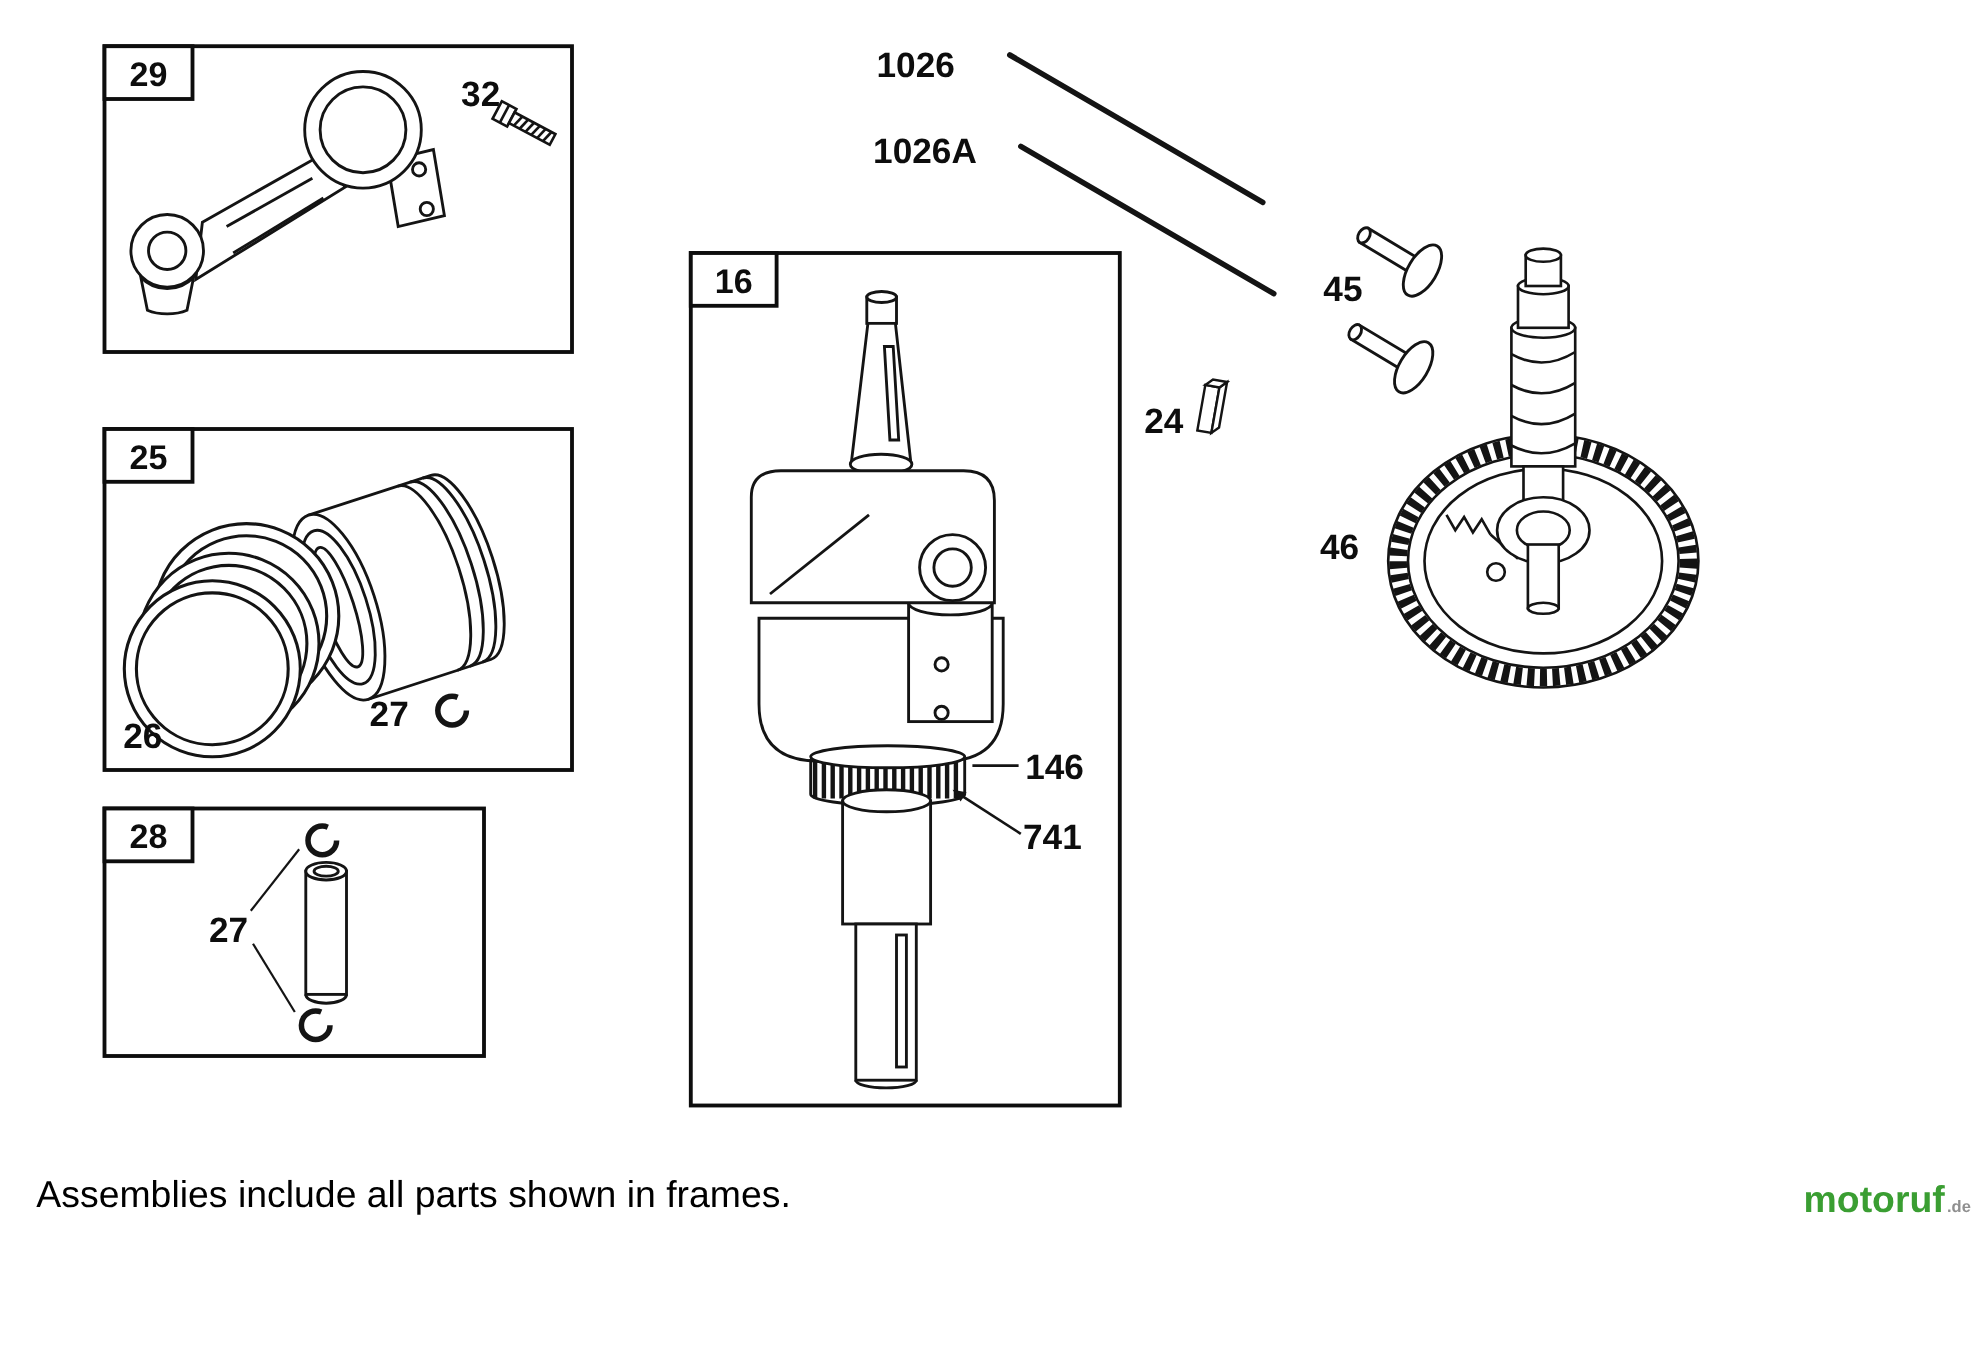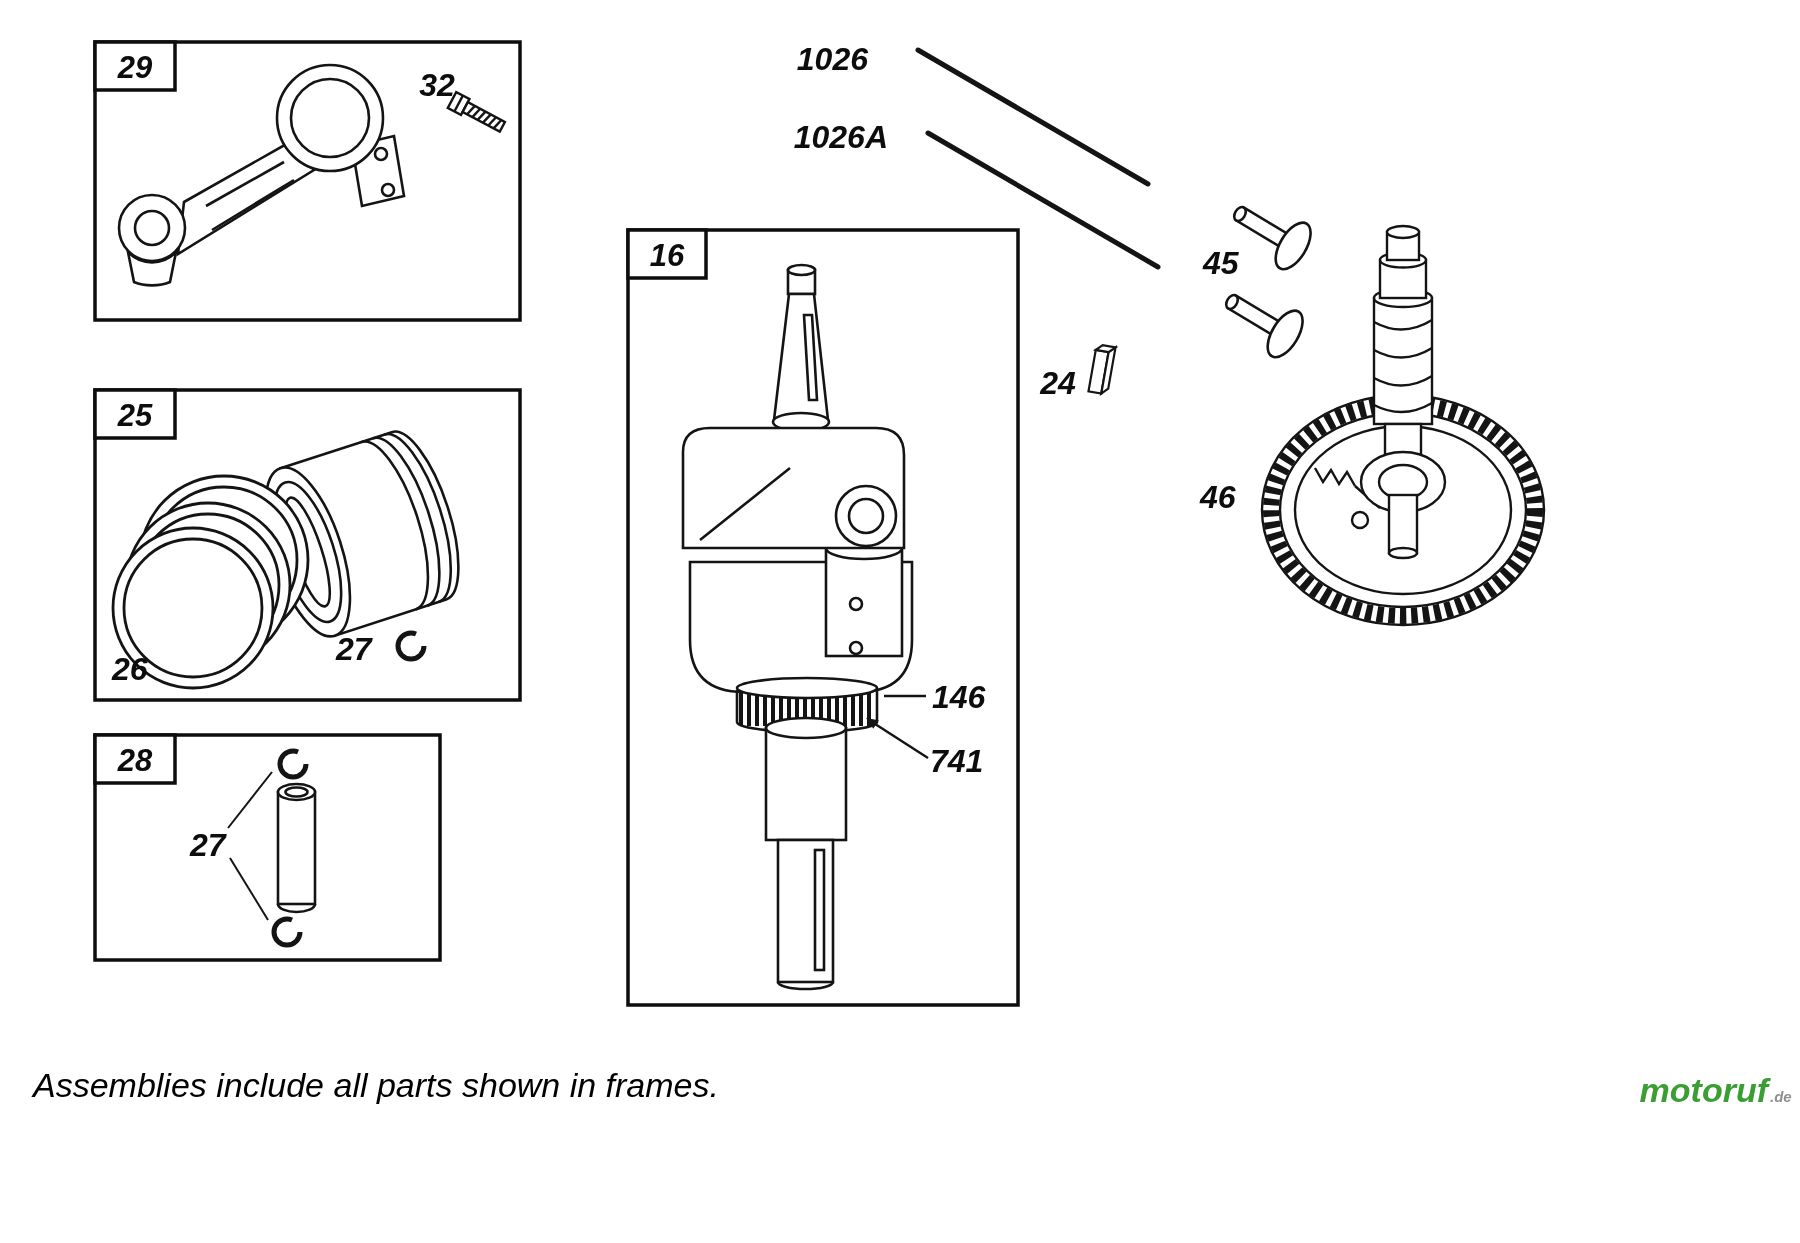--- a/index.html
+++ b/index.html
@@ -2,21 +2,20 @@
 <html><head>
 <meta charset="utf-8">
 <style>
   html,body{margin:0;padding:0;background:#ffffff;}
   .page{
     position:relative;
     width:1800px;height:1243px;
     background:#ffffff;
     font-family:"Liberation Sans",sans-serif;
     overflow:hidden;
-    font-style:italic;
   }
   svg text{font-family:"Liberation Sans",sans-serif;}
   .partnum{font-weight:bold;font-size:32px;fill:#0d0d0d;}
   .framenum{font-weight:bold;font-size:31px;fill:#0d0d0d;}
 </style>
 </head>
 <body>
 
 <div class="page">
 <svg width="1800" height="1243" viewBox="0 0 1800 1243">

